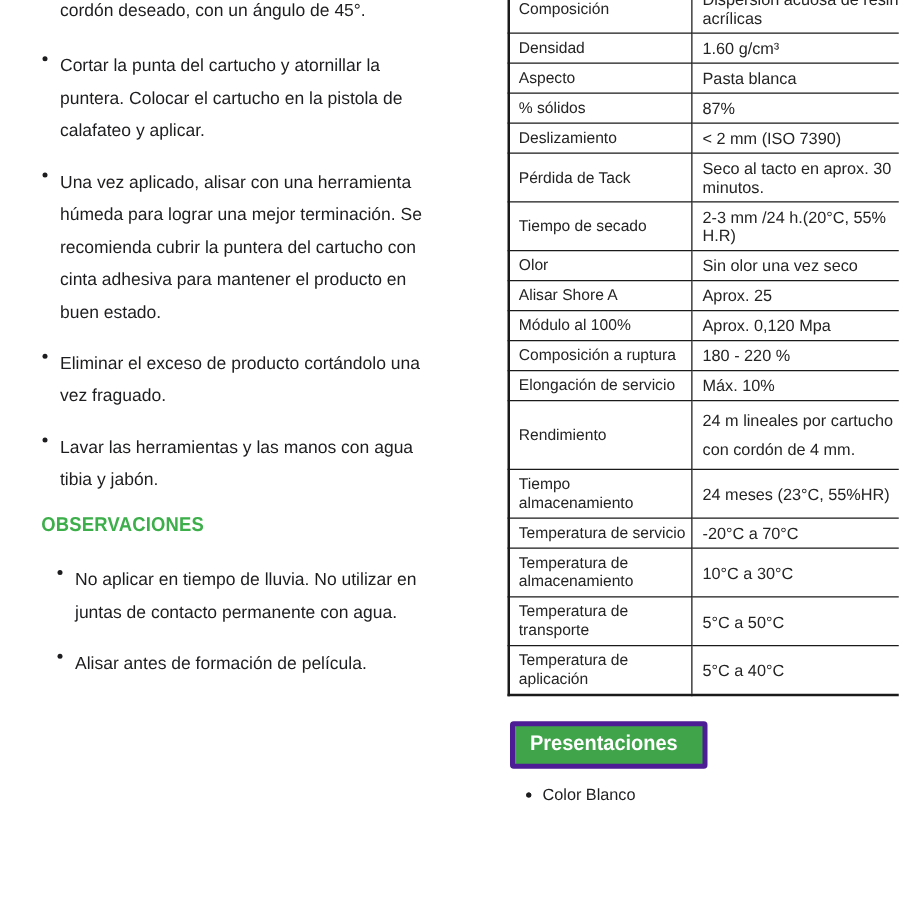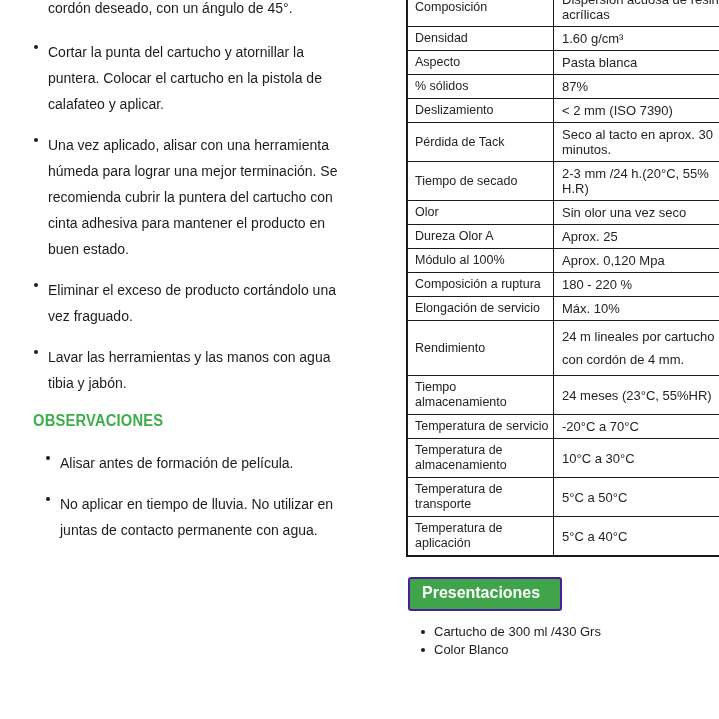--- a/index.html
+++ b/index.html
@@ -67,21 +67,21 @@
     font-size: 13px; line-height: 15px;
     padding: 4px 6px 4px 8px;
   }
   
   table.spec tr:nth-child(13) td.value { line-height: 23px; }
 
   .badge {
     display: inline-block;
     margin: 20px 0 0 2px;
     background: #3fa44a;
-    border: 2px solid #4c1d95;
+    border: 4px solid #4c1d95;
     border-radius: 3px;
     padding: 4px 12px 6px 12px;
     text-align: center;
   }
   .badge span {
     display: inline-block;
     color: #ffffff;
     font-weight: bold;
     font-size: 17px;
     transform: scaleX(0.94); transform-origin: 0 50%;
@@ -105,22 +105,22 @@
     <ul class="blist main">
         <li><span class="dot"></span><span>Cortar la punta del cartucho y atornillar la puntera. Colocar el cartucho en la pistola de calafateo y aplicar.</span></li>
         <li><span class="dot"></span><span>Una vez aplicado, alisar con una herramienta húmeda para lograr una mejor terminación. Se recomienda cubrir la puntera del cartucho con cinta adhesiva para mantener el producto en buen estado.</span></li>
         <li><span class="dot"></span><span>Eliminar el exceso de producto cortándolo una vez fraguado.</span></li>
         <li><span class="dot"></span><span>Lavar las herramientas y las manos con agua tibia y jabón.</span></li>
       </ul>
 
     <h3 class="green-heading">OBSERVACIONES</h3>
 
     <ul class="blist obs">
+        <li><span class="dot"></span><span>No aplicar en tiempo de lluvia. No utilizar en juntas de contacto permanente con agua.</span></li>
         <li><span class="dot"></span><span>Alisar antes de formación de película.</span></li>
-        <li><span class="dot"></span><span>No aplicar en tiempo de lluvia. No utilizar en juntas de contacto permanente con agua.</span></li>
       </ul>
   </div>
 
   <div class="right-col">
     <table class="spec">
       <tbody>
           <tr>
             <td class="label">Composición</td>
             <td class="value">Dispersión acuosa de resinas acrílicas</td>
           </tr>
@@ -146,21 +146,21 @@
           </tr>
           <tr>
             <td class="label">Tiempo de secado</td>
             <td class="value">2-3 mm /24 h.(20°C, 55% H.R)</td>
           </tr>
           <tr>
             <td class="label">Olor</td>
             <td class="value">Sin olor una vez seco</td>
           </tr>
           <tr>
-            <td class="label">Dureza Olor A</td>
+            <td class="label">Alisar Shore A</td>
             <td class="value">Aprox. 25</td>
           </tr>
           <tr>
             <td class="label">Módulo al 100%</td>
             <td class="value">Aprox. 0,120 Mpa</td>
           </tr>
           <tr>
             <td class="label">Composición a ruptura</td>
             <td class="value">180 - 220 %</td>
           </tr>
@@ -193,18 +193,18 @@
             <td class="value">5°C a 40°C</td>
           </tr>
         </tbody>
     </table>
 
     <div class="badge">
       <span>Presentaciones</span>
     </div>
 
     <ul class="blist pres">
-        <li><span class="dot"></span><span>Cartucho de 300 ml /430 Grs</span></li>
+        <li><span class="dot"></span></li>
         <li><span class="dot"></span><span>Color Blanco</span></li>
       </ul>
   </div>
 
 </div>
 
 </body></html>

